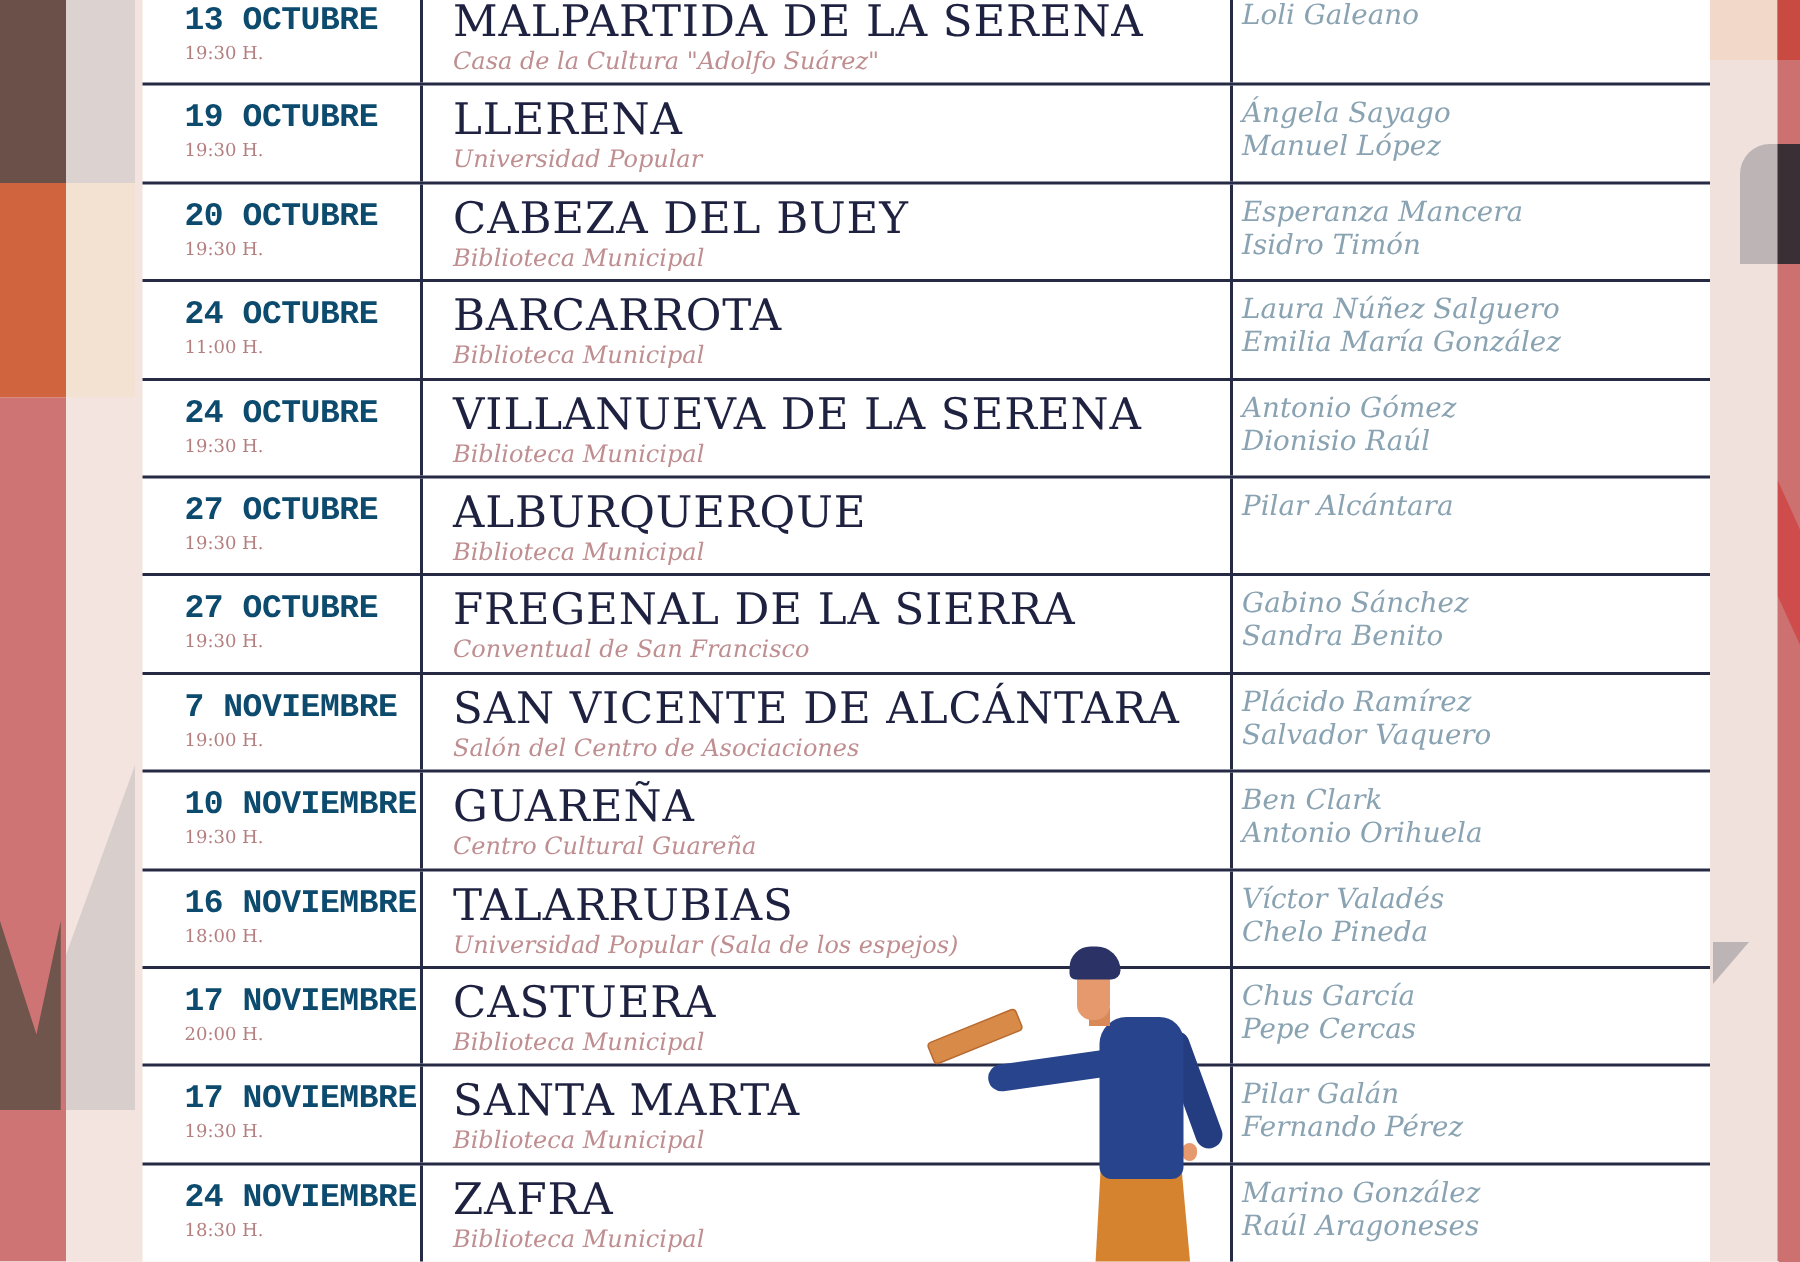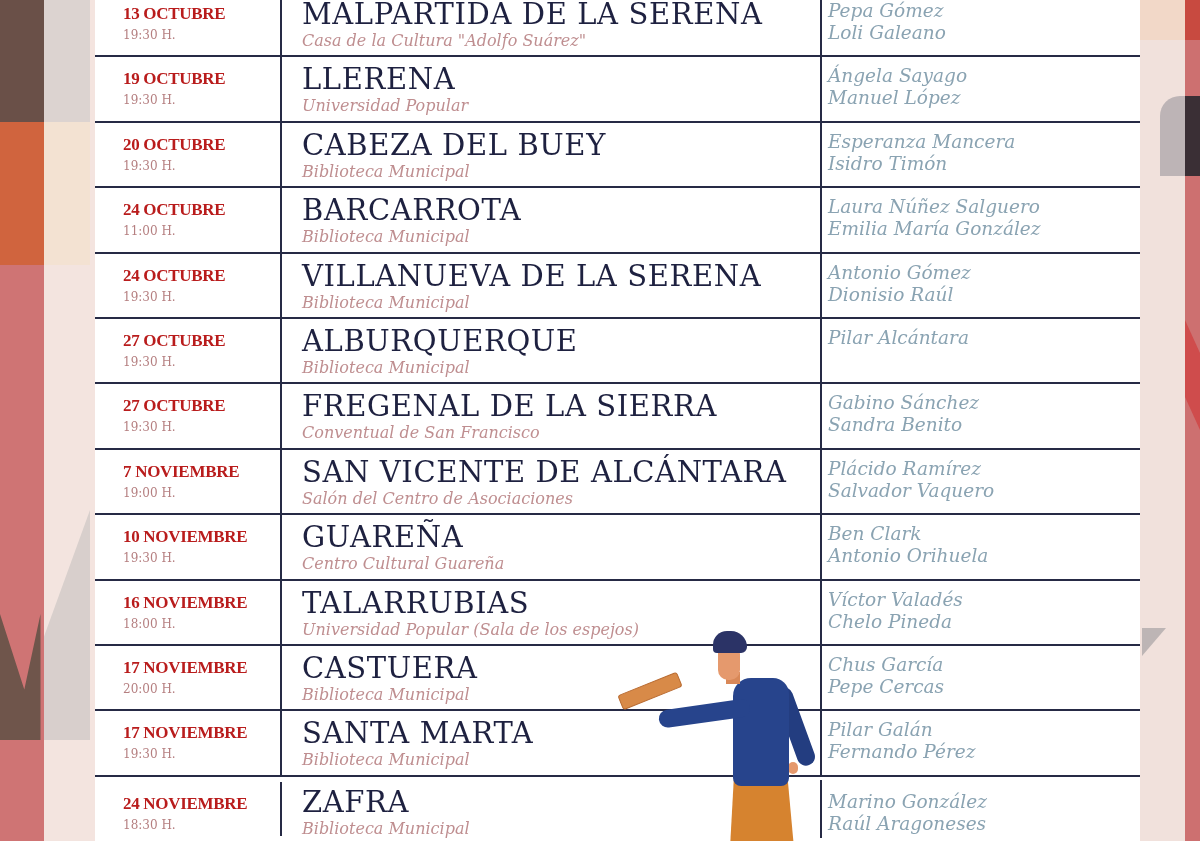--- a/index.html
+++ b/index.html
@@ -66,44 +66,44 @@
     width: 1045px;
     background: #ffffff;
   }
   .row {
     position: relative;
     height: 65.4px;
     display: flex;
     border-bottom: 2.5px solid #262a45;
     box-sizing: border-box;
   }
-  .row:last-child { border-bottom: none; align-items: center; }
+  .row:last-child { border-bottom: none; }
   .col-date {
     width: 187px;
     box-sizing: border-box;
     padding: 12px 0 0 28px;
     border-right: 2.5px solid #262a45;
     border-bottom: none;
   }
   .col-venue {
     width: 540px;
     box-sizing: border-box;
     padding: 4px 0 0 20px;
     border-right: 2.5px solid #262a45;
   }
   .col-names {
     flex: 1;
     box-sizing: border-box;
     padding: 8px 0 0 6px;
   }
   .date-text {
-    font-family: Liberation Serif, serif;
+    font-family: Liberation Mono, monospace;
     font-weight: bold;
-    font-size: 17px;
-    color: #b91c1c;
+    font-size: 22px;
+    color: #0c4a6e;
     letter-spacing: -0.3px;
     line-height: 20px;
     white-space: nowrap;
   }
   .time-text {
     font-family: "DejaVu Serif", serif;
     font-size: 12px;
     color: #b57f80;
     line-height: 22px;
     white-space: nowrap;
@@ -204,21 +204,20 @@
   <div class="row">
     <div class="col-date">
       <div class="date-text">13 OCTUBRE</div>
       <div class="time-text">19:30 H.</div>
     </div>
     <div class="col-venue">
       <div class="town-text">MALPARTIDA DE LA SERENA</div>
       <div class="place-text">Casa de la Cultura "Adolfo Suárez"</div>
     </div>
     <div class="col-names">
-      <div class="name-text">Pepa Gómez</div>
       <div class="name-text">Loli Galeano</div>
     </div>
   </div>
 
   <div class="row">
     <div class="col-date">
       <div class="date-text">19 OCTUBRE</div>
       <div class="time-text">19:30 H.</div>
     </div>
     <div class="col-venue">

